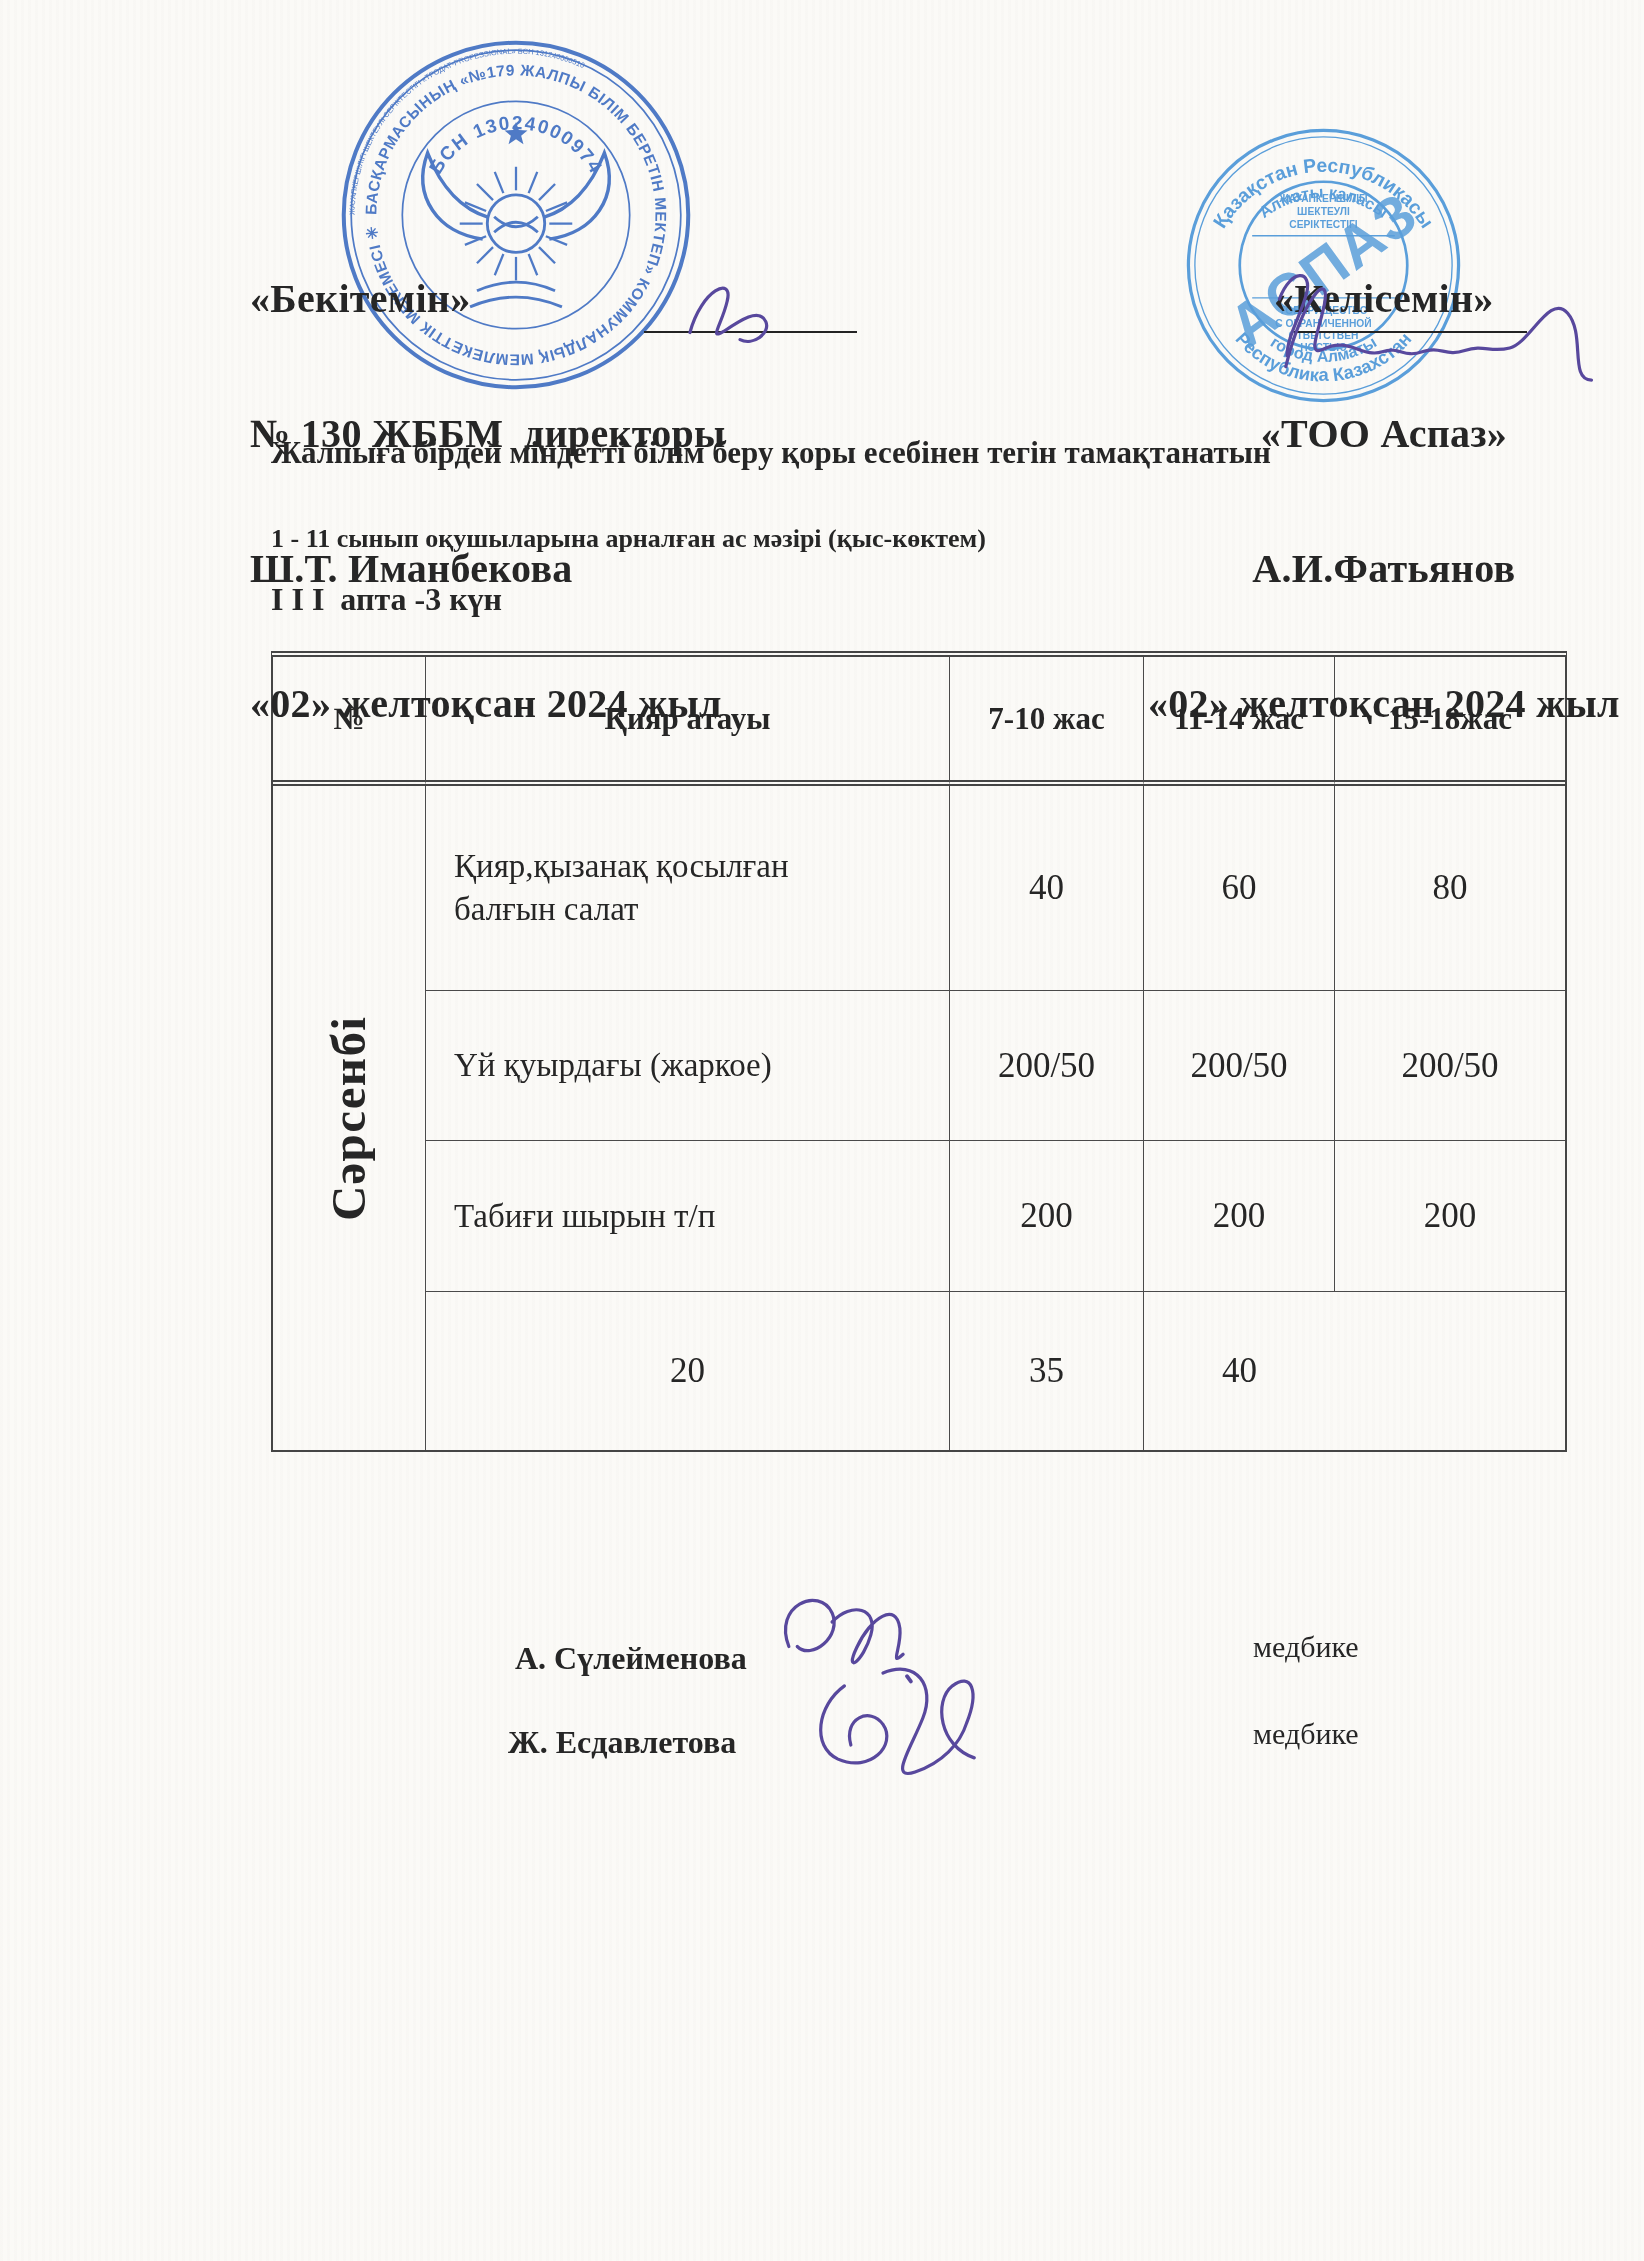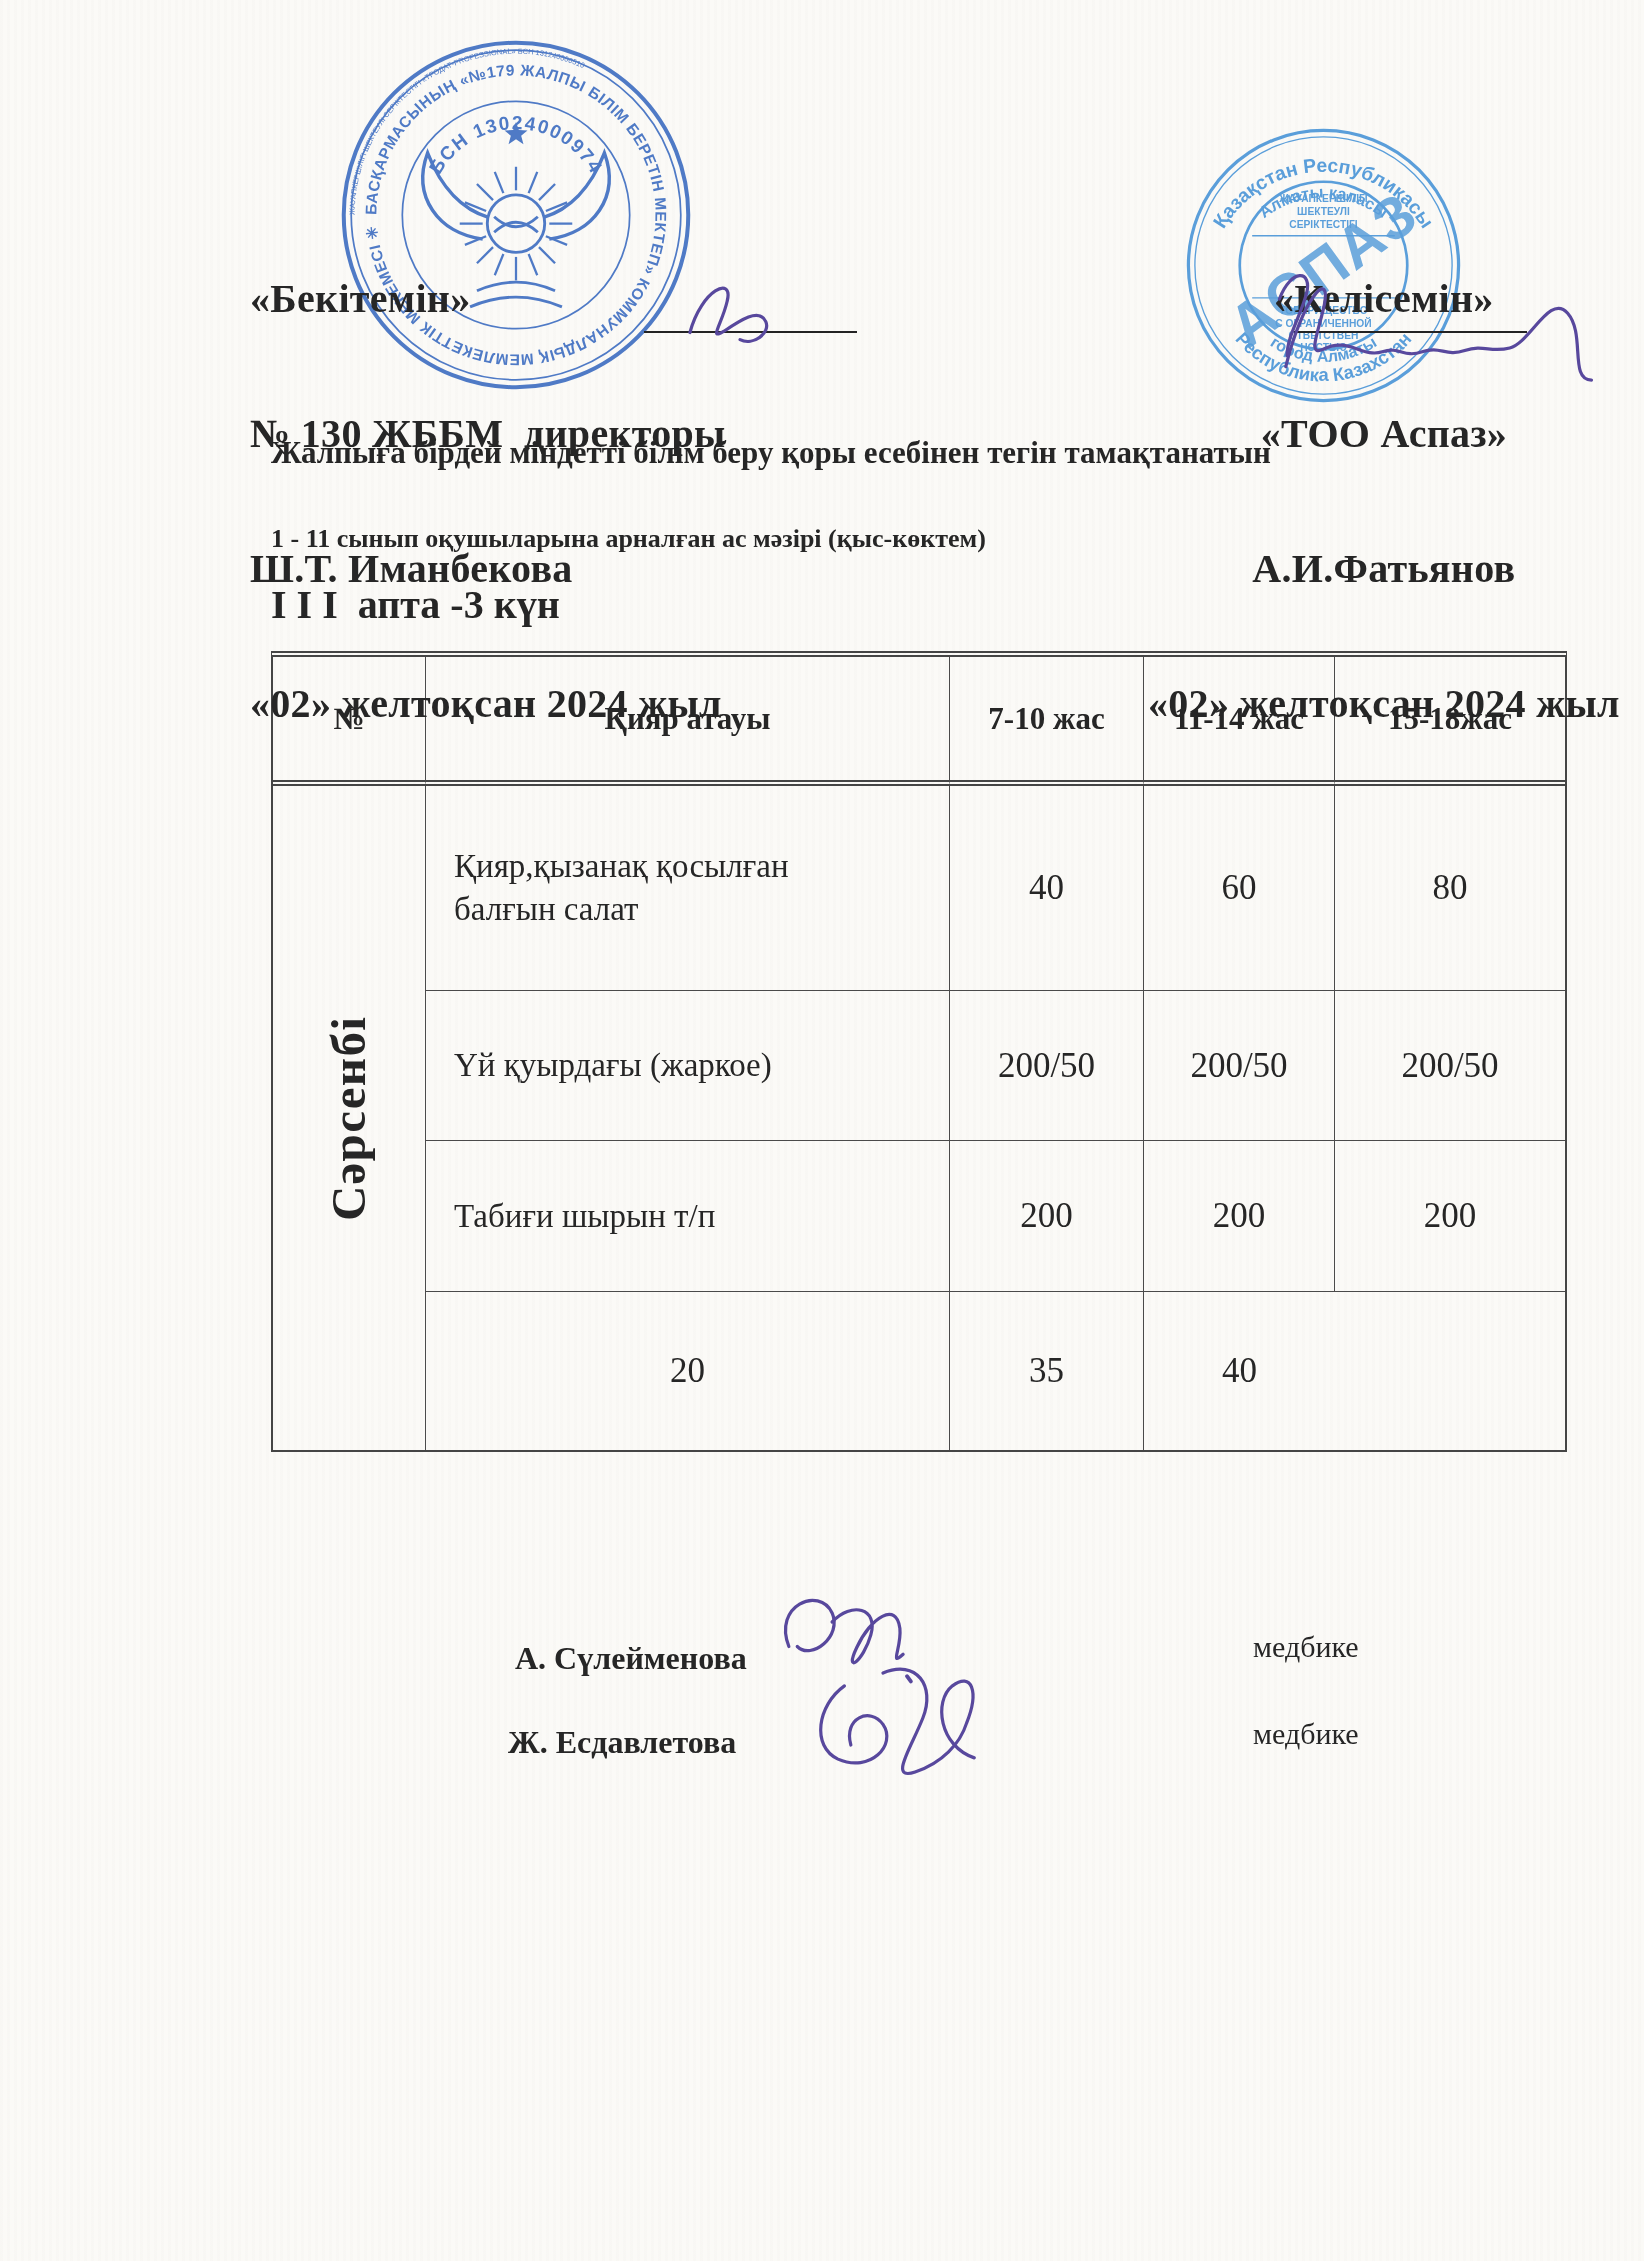--- a/index.html
+++ b/index.html
@@ -29,21 +29,21 @@
   .ul-left{left:644px;top:331px;width:213px;}
   .ul-right{left:1294px;top:331px;width:233px;}
   .stamp{position:absolute;z-index:1;}
   .stamp-school{left:338px;top:37px;opacity:0.9;}
   .stamp-aspaz{left:1183px;top:125px;opacity:0.92;}
   .ink{position:absolute;z-index:5;}
   .ink path{fill:none;stroke:#58489d;stroke-linecap:round;stroke-linejoin:round;}
   .title-wrap{position:absolute;left:271px;width:1296px;z-index:2;}
   .title-1{top:435px;font-size:31px;font-weight:bold;}
   .title-2{top:524px;font-size:26px;font-weight:bold;}
-  .title-3{top:581px;font-size:40px;font-weight:bold;white-space:pre;}
+  .title-3{top:581px;font-size:32px;font-weight:bold;white-space:pre;}
   .menu-table{
     position:absolute;left:271px;top:651px;width:1296px;height:801px;
     display:grid;
     grid-template-columns:153px 524px 194px 191px 1fr;
     grid-template-rows:129px 205px 150px 151px 1fr;
     border:2.6px solid #454545;
     border-top:6.4px double #454545;
     box-sizing:border-box;
     z-index:2;
   }

